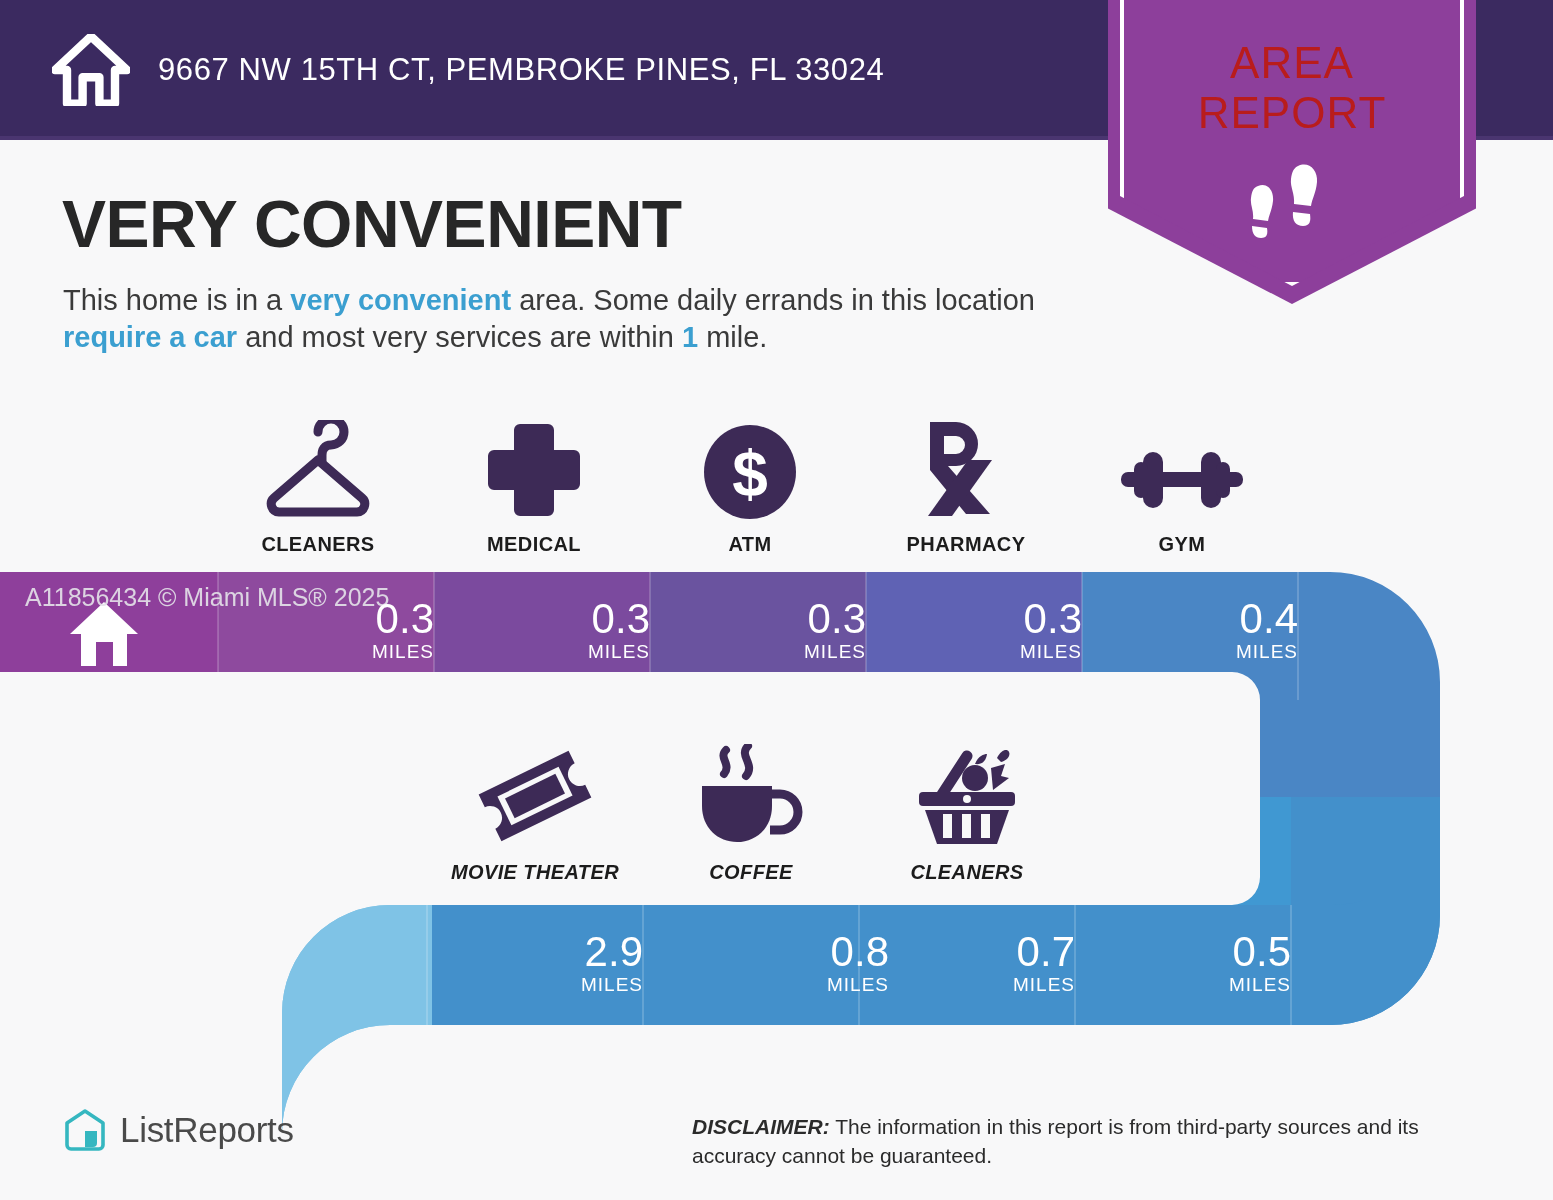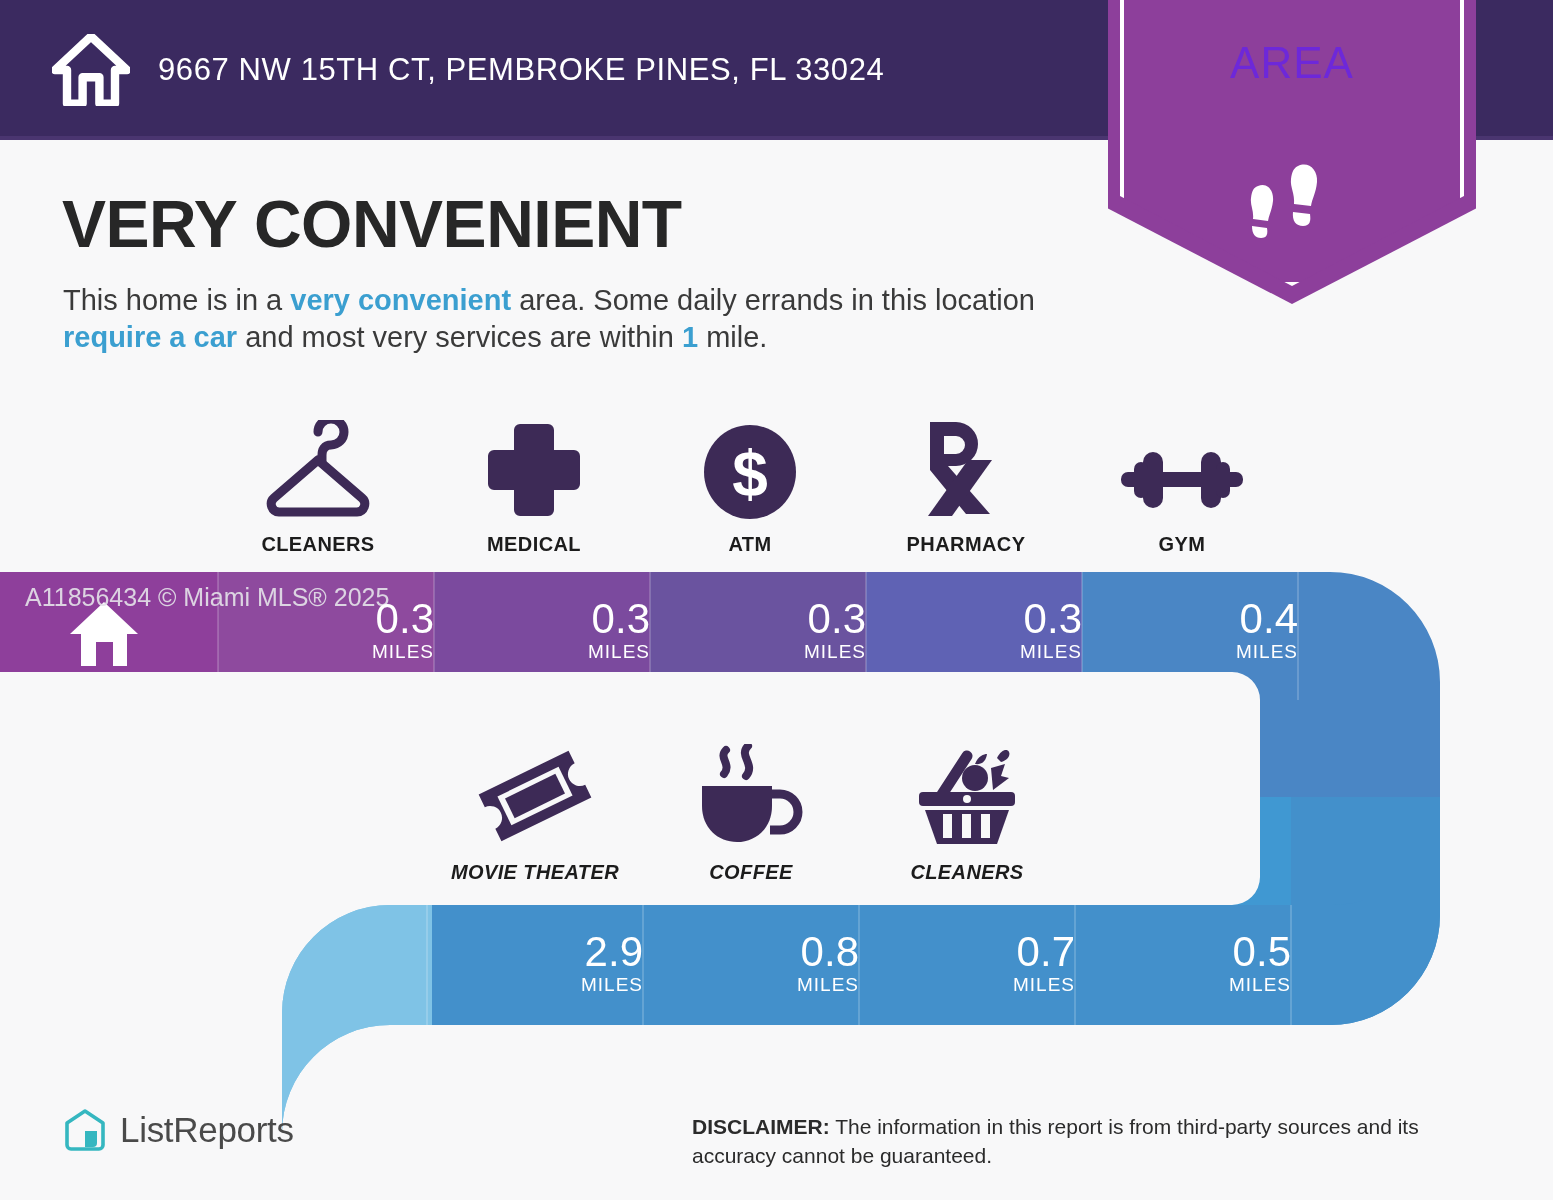--- a/index.html
+++ b/index.html
@@ -14,21 +14,21 @@
   .hdr-line{position:absolute;left:0;top:136px;width:1553px;height:4px;background:#4a3570;}
 
   
   .badge{position:absolute;left:1108px;top:-14px;width:368px;height:318px;
      background:#8d3f9b;
      clip-path:polygon(0 0,100% 0,100% 70%,50% 100%,0 70%);}
   .badge-in{position:absolute;left:1120px;top:-14px;width:344px;height:300px;
      background:#8d3f9b;
      clip-path:polygon(0 0,100% 0,100% 70%,50% 100%,0 70%);
      box-shadow:inset 0 0 0 4px #ffffff;}
-  .badge-txt{position:absolute;left:1120px;top:38px;width:344px;text-align:center;color:#6d28d9;
+  .badge-txt{position:absolute;left:1120px;top:38px;width:344px;text-align:center;color:#b91c1c;
      font-size:44px;line-height:50px;font-weight:400;letter-spacing:1px;}
   .badge-feet{position:absolute;left:1238px;top:160px;width:110px;height:80px;}
 
   
   .h1{position:absolute;left:62px;top:186px;font-size:66px;font-weight:700;color:#272727;letter-spacing:-.5px;}
   .sub{position:absolute;left:63px;top:282px;width:1040px;font-size:29px;line-height:37px;color:#3a3a3a;}
   .sub b{color:#3b9fd0;font-weight:700;}
 
   
   .iconrow{position:absolute;display:flex;}
@@ -45,41 +45,42 @@
   .bartext .num{font-size:42px;line-height:44px;font-weight:400;}
   .bartext .mi{font-size:19px;line-height:22px;letter-spacing:1px;}
 
   
   .wm{position:absolute;left:5px;top:583px;font-size:25px;color:#e3e0e8;opacity:.92;margin-left:20px;}
 
   
   .logo{position:absolute;left:62px;top:1107px;display:flex;align-items:center;}
   .logo .lt{margin-left:12px;font-size:35px;color:#4a4a4a;letter-spacing:-.3px;}
   .disc{position:absolute;left:692px;top:1112px;width:812px;font-size:21px;line-height:29px;color:#2b2b2b;}
-  .disc b{font-weight:700;}
+  .disc b{font-weight:700;font-style:italic;}
 </style>
 </head>
 <body>
 
 <div id="page">
 
   <div class="header">
     <div class="header-inner">
       <svg class="home-ico" viewBox="0 0 64 60">
         <path d="M32 2 L62 30 L52 30 L52 58 L39 58 L39 36 L25 36 L25 58 L12 58 L12 30 L2 30 Z" fill="none" stroke="#fff" stroke-width="7" stroke-linejoin="round"></path>
       </svg>
       <div class="addr">9667 NW 15TH CT, PEMBROKE PINES, FL 33024</div>
     </div>
   </div>
   <div class="hdr-line"></div>
 
   <div class="badge"></div>
   <div class="badge-in"></div>
   <div class="badge-txt">
     <div>AREA</div>
+    <div>REPORT</div>
   </div>
   <svg class="badge-feet" viewBox="0 0 110 80">
     <path d="M20 26 c9 -4 16 4 15 15 c-1 9 -4 14 -5 20 l-15 -2 c1 -8 -3 -14 -2 -21 c1 -7 2 -10 7 -12 Z" fill="#fff"></path>
     <path d="M14 66 l15 2 c1 6 0 10 -6 10 c-6 0 -9 -4 -9 -12 Z" fill="#fff"></path>
     <path d="M60 6 c10 -5 20 3 19 16 c-1 11 -5 17 -6 24 l-17 -2 c1 -10 -4 -17 -3 -25 c1 -8 3 -11 7 -13 Z" fill="#fff"></path>
     <path d="M55 52 l17 2 c1 7 0 12 -7 12 c-7 0 -11 -5 -10 -14 Z" fill="#fff"></path>
   </svg>
 
   <div class="h1">VERY CONVENIENT</div>
   <div class="sub" id="sub"><span>This home is in a </span><b>very convenient</b><span> area. Some daily errands in this location </span><b>require a car</b><span> and most very services are within </span><b>1</b><span> mile.</span></div>
@@ -257,21 +258,21 @@
   </div>
   <div class="bartext" style="left:1082px;top:597px">
     <div class="num">0.4</div>
     <div class="mi">MILES</div>
   </div>
 
   <div class="bartext" style="left:427px;top:930px">
     <div class="num">2.9</div>
     <div class="mi">MILES</div>
   </div>
-  <div class="bartext" style="left:643px;top:930px">
+  <div class="bartext" style="left:673px;top:930px">
     <div class="num">0.8</div>
     <div class="mi">MILES</div>
   </div>
   <div class="bartext" style="left:859px;top:930px">
     <div class="num">0.7</div>
     <div class="mi">MILES</div>
   </div>
   <div class="bartext" style="left:1075px;top:930px">
     <div class="num">0.5</div>
     <div class="mi">MILES</div>

